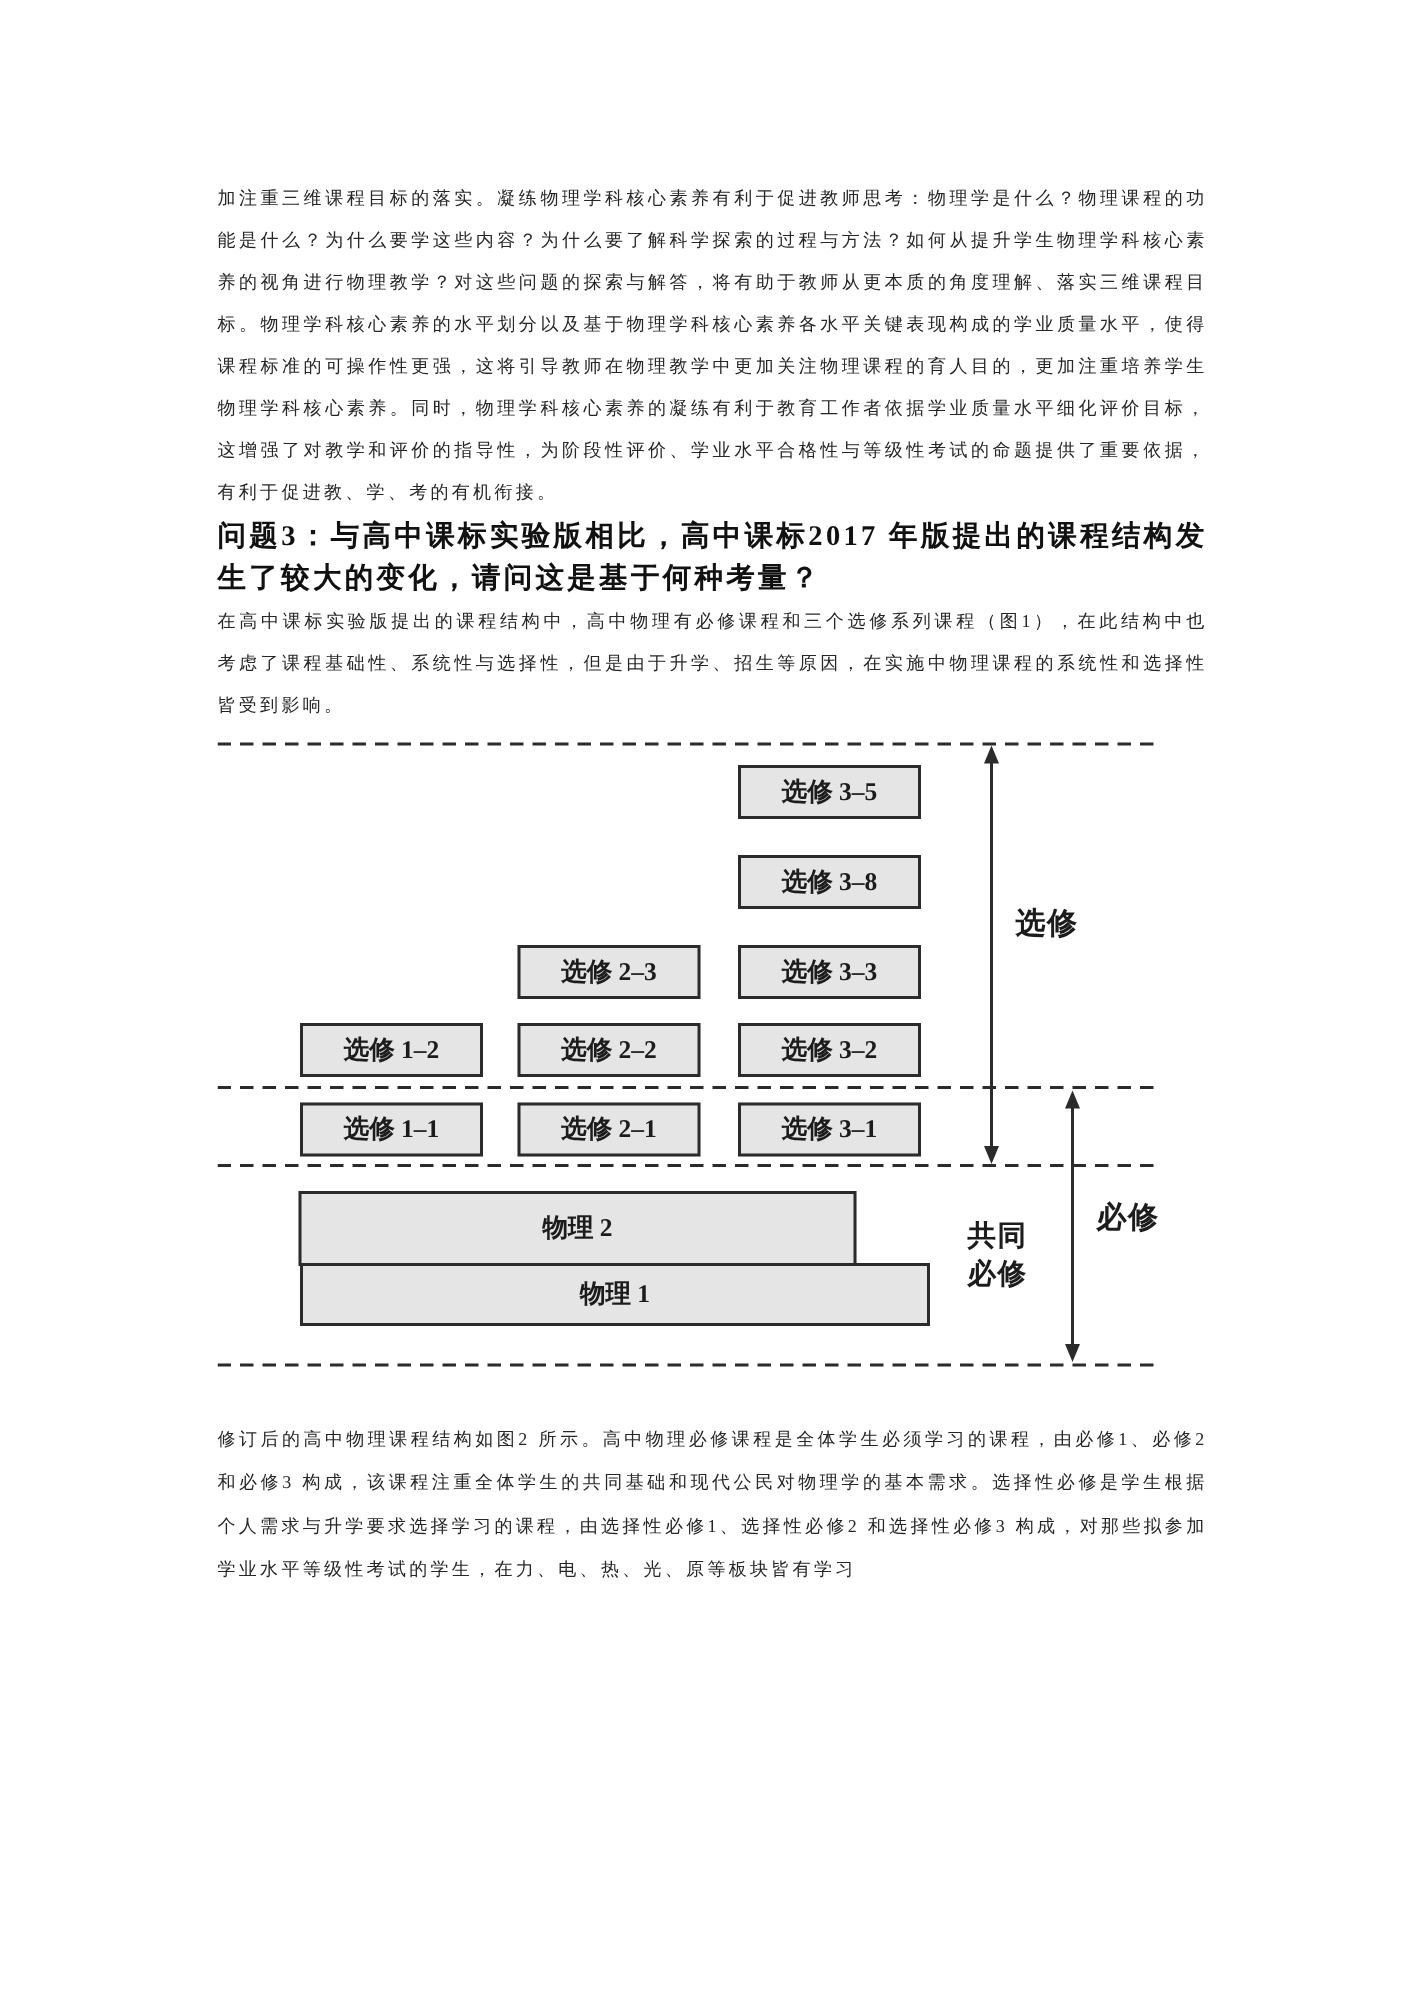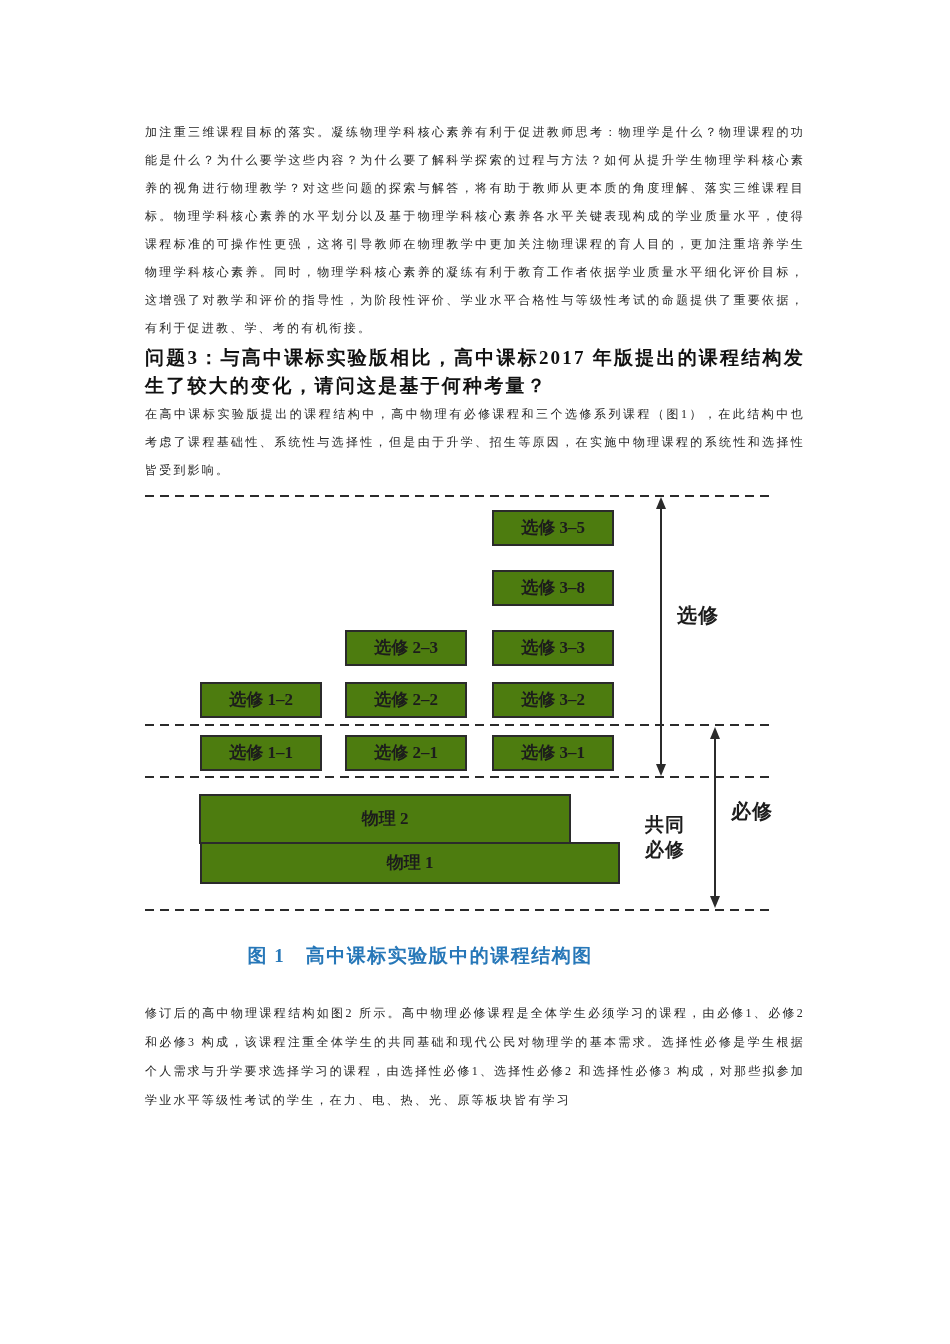--- a/index.html
+++ b/index.html
@@ -44,21 +44,21 @@
     height: 425px;
     margin: 6px 0 0 145px;
   }
   .fig-lines { position: absolute; left: 0; top: 0; }
   .box {
     position: absolute;
     width: 122px;
     height: 36px;
     box-sizing: border-box;
     border: 2px solid #2b2b2b;
-    background: #4d7c0f;
+    background: #e5e5e5;
     text-align: center;
     line-height: 32px;
     font-weight: bold;
     font-size: 17px;
     color: #1c1c1c;
   }
   .figlabel {
     position: absolute;
     font-weight: bold;
     font-size: 20px;
@@ -128,17 +128,16 @@
     <div class="box" style="left:55px; top:352px; width:420px; height:42px; line-height:38px">物理 1</div>
 
     <div class="figlabel" style="left:532px; top:112px">选修</div>
     <div class="figlabel" style="left:586px; top:308px">必修</div>
     <div class="figlabel common" style="left:487px; top:322px">
       <span>共同</span>
       <span>必修</span>
     </div>
   </div>
 
-  <p class="caption">图 1　高中课标实验版中的课程结构图</p>
 
   <p class="body-text revised">修订后的高中物理课程结构如图2 所示。高中物理必修课程是全体学生必须学习的课程，由必修1、必修2 和必修3 构成，该课程注重全体学生的共同基础和现代公民对物理学的基本需求。选择性必修是学生根据个人需求与升学要求选择学习的课程，由选择性必修1、选择性必修2 和选择性必修3 构成，对那些拟参加学业水平等级性考试的学生，在力、电、热、光、原等板块皆有学习</p>
 
 </div>
 
 </body></html>

